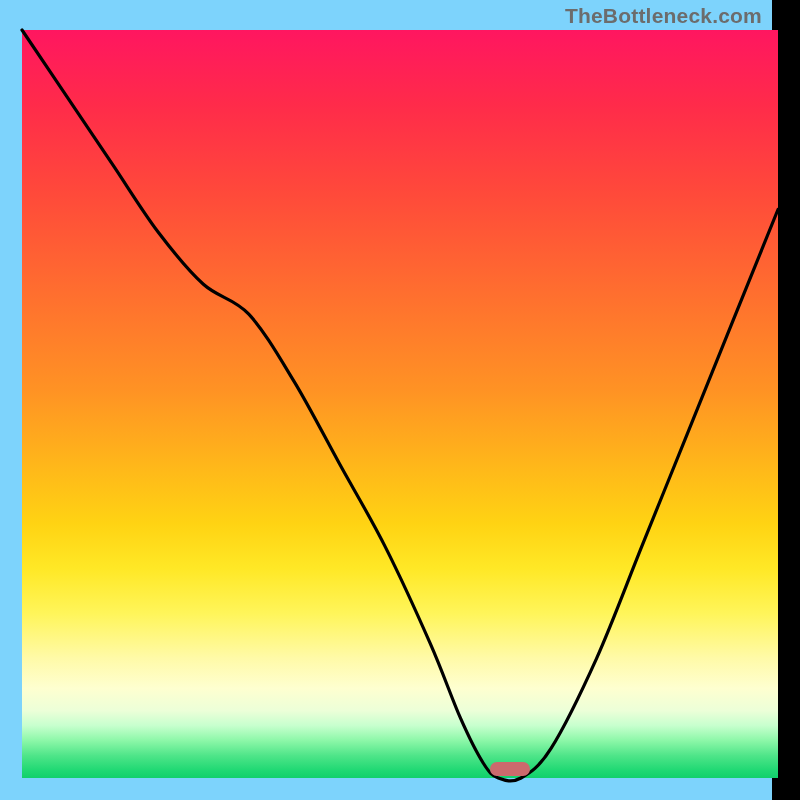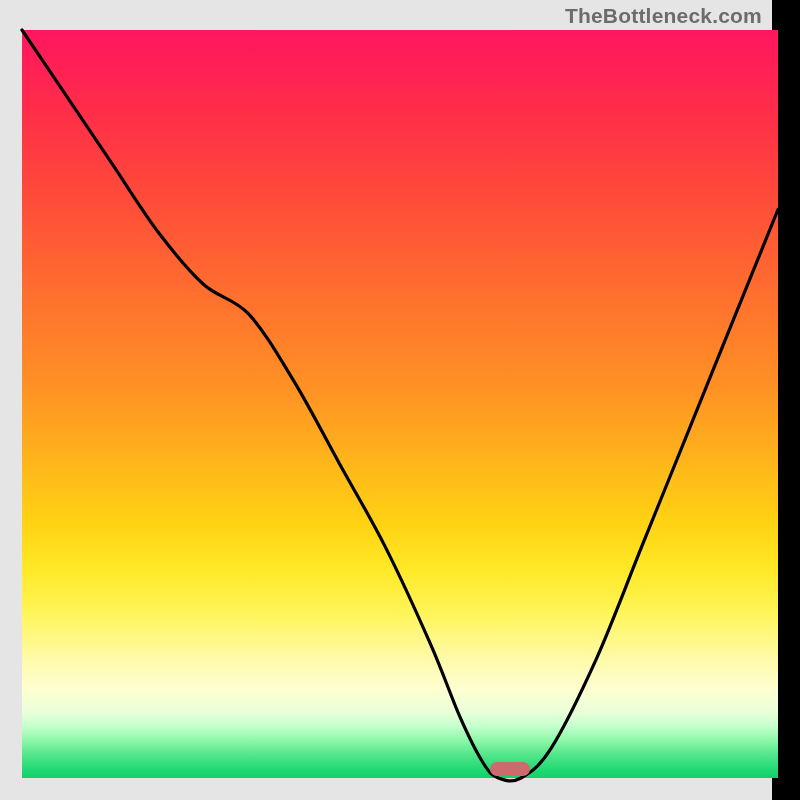--- a/index.html
+++ b/index.html
@@ -8,21 +8,21 @@
     width: 800px;
     height: 800px;
     background: #000;
     overflow: hidden;
     font-family: Arial, Helvetica, sans-serif;
   }
   .frame {
     position: relative;
     width: 772px;
     height: 800px;
-    background: #e5e5e5;
+    background: #7dd3fc;
     text-decoration: underline;
   }
   .watermark {
     position: absolute;
     top: 4px;
     right: 10px;
     color: #6c6c6c;
     font-size: 21px;
     font-weight: 600;
     letter-spacing: 0.2px;

